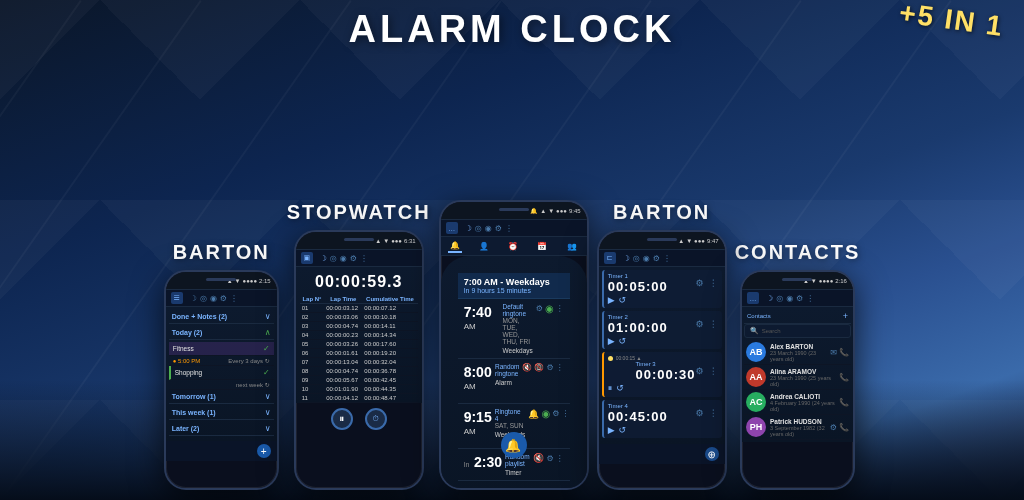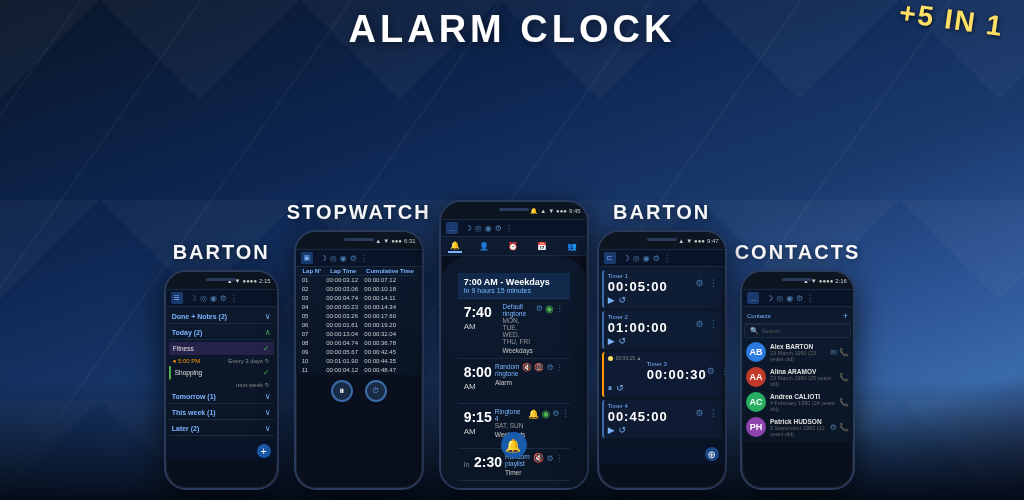--- a/index.html
+++ b/index.html
@@ -656,20 +656,21 @@
           <div class="app-header-icon">▣</div>
           <div class="mode-icons">
             <span class="mode-icon active">☽</span>
             <span class="mode-icon">◎</span>
             <span class="mode-icon">◉</span>
             <span class="mode-icon">⚙</span>
             <span class="mode-icon">⋮</span>
           </div>
         </div>
         <div class="screen-content" style="padding:0 4px;">
+          <div class="big-time">00:00:59.3</div>
           <table class="lap-table">
             <thead>
               <tr>
                 <th>Lap N°</th>
                 <th>Lap Time</th>
                 <th>Cumulative Time</th>
               </tr>
             </thead>
             <tbody id="lap-rows">
             <tr>
@@ -903,21 +904,21 @@
               <span style="color:#7ab4ff;font-size:9px;">▶</span>
               <span style="color:#7ab4ff;font-size:9px;">↺</span>
             </div>
           </div>
 
           <div class="timer-item" style="border-left-color:#ff9800;">
             <div style="display:flex;align-items:center;gap:3px;">
               <span style="width:5px;height:5px;background:#ffe066;border-radius:50%;display:inline-block;"></span>
               <span style="color:#888;font-size:5px;">00:00:15 ▲</span>
             </div>
-            <div style="display:flex;justify-content:space-between;align-items:center;margin-left:39px;">
+            <div style="display:flex;justify-content:flex-end;align-items:center;">
               <div>
                 <div class="timer-label">Timer 3</div>
                 <div class="timer-time">00:00:30</div>
               </div>
               <div style="display:flex;gap:5px;align-items:center;">
                 <span style="color:#4a7aaa;font-size:9px;">⚙</span>
                 <span style="color:#4a7aaa;font-size:9px;">⋮</span>
               </div>
             </div>
             <div style="display:flex;gap:4px;margin-top:2px;">

